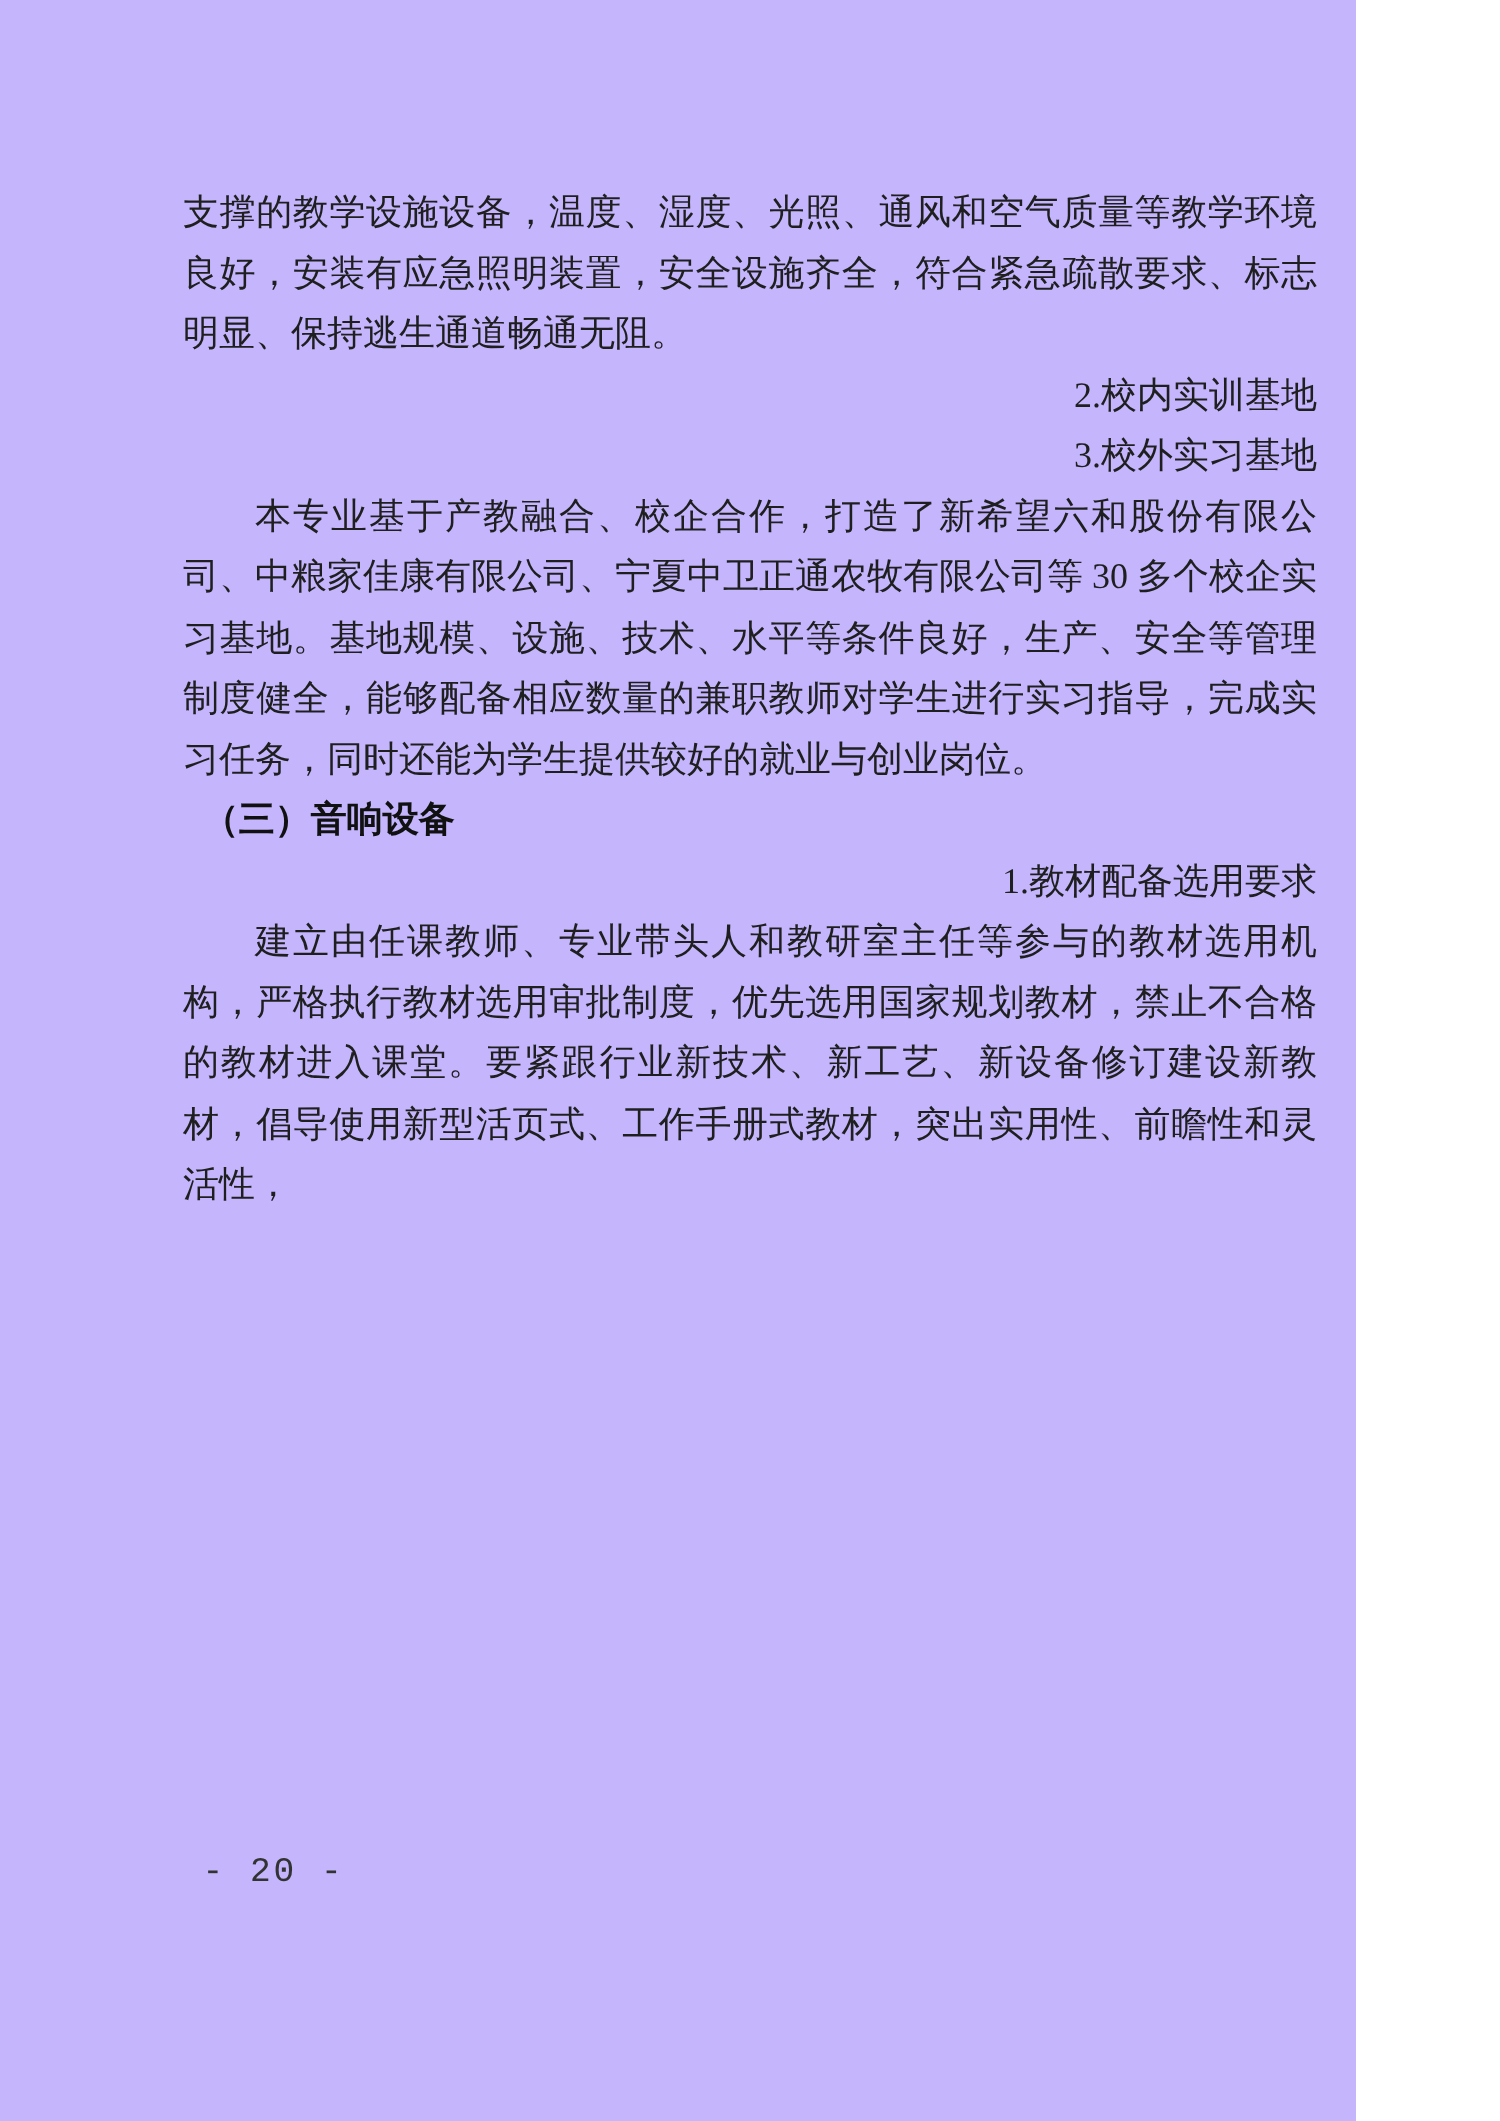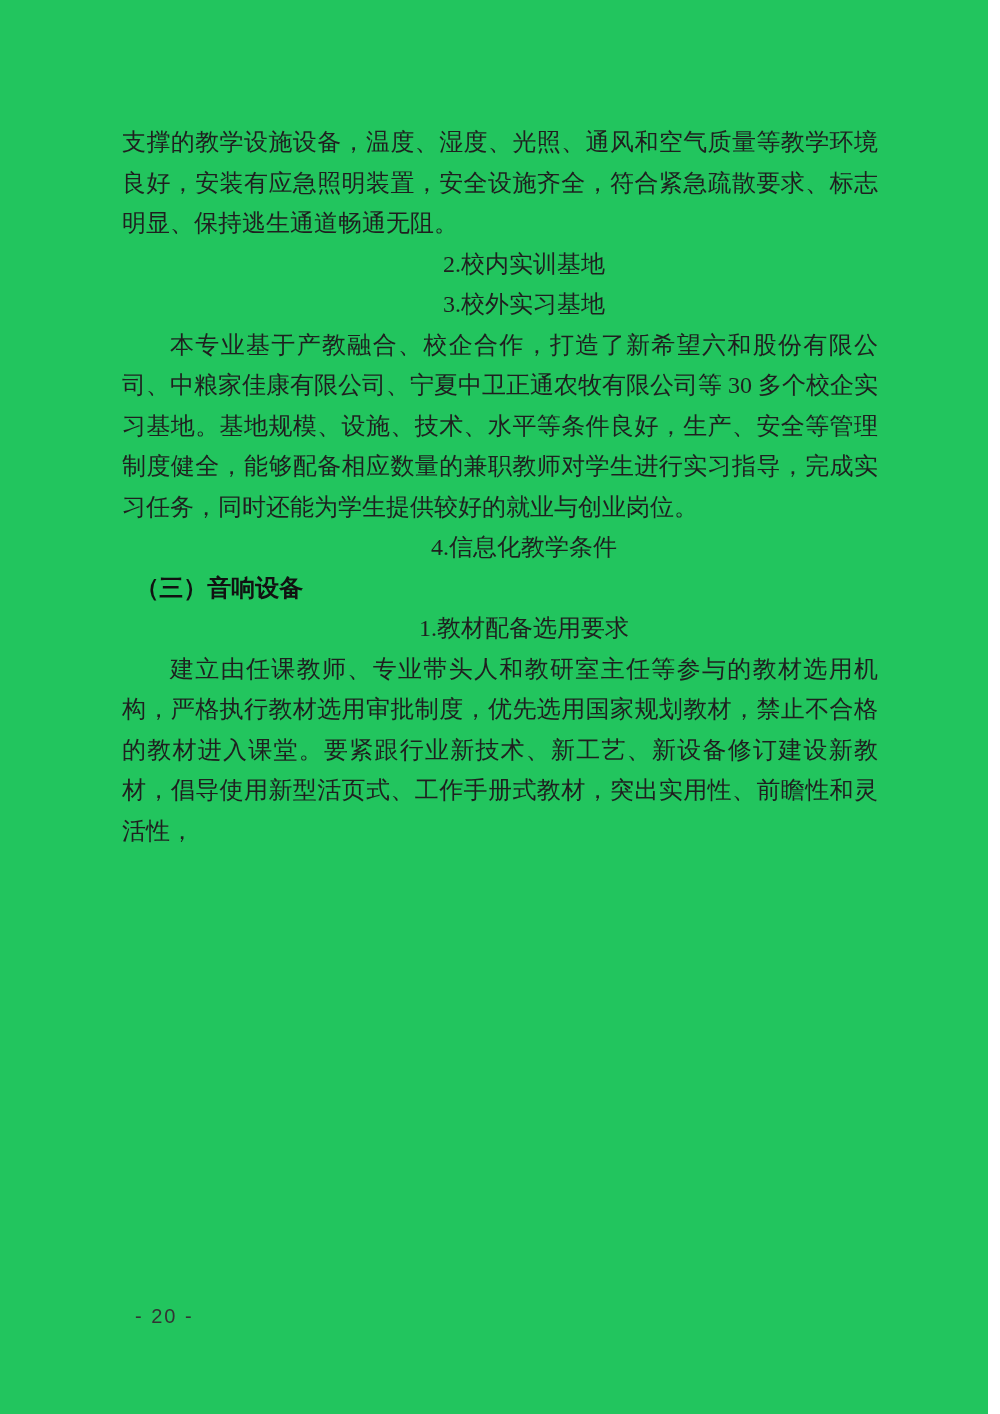--- a/index.html
+++ b/index.html
@@ -2,23 +2,23 @@
 <html><head>
 <meta charset="utf-8">
 <style>
   html, body {
     margin: 0;
     padding: 0;
     background: #ffffff;
   }
   .page {
     position: relative;
-    width: 988px;
+    width: 904px;
     height: 1414px;
-    background: #22c55e;
+    background: #c4b5fd;
     overflow: hidden;
     font-family: "Liberation Serif", "DejaVu Serif", serif;
   }
   .content {
     position: absolute;
     left: 122px;
     top: 122px;
     width: 756px;
     color: #1f1f1f;
     font-size: 24px;
@@ -30,48 +30,47 @@
     margin: 0;
     padding: 0;
     font-size: 24px;
     line-height: 40.5px;
     font-weight: normal;
   }
   p.body { text-indent: 2em; }
   p.body.no-indent { text-indent: 0; }
   h3.num-heading {
     text-indent: 2em;
-    text-align: center;
+    text-align: right;
   }
   h2.sec-heading {
     text-indent: 0.55em;
     text-align: left;
     font-weight: bold;
     color: #111111;
   }
   .footer {
     position: absolute;
     left: 135px;
-    top: 1303px;
-    font-size: 20px;
+    top: 1235px;
+    font-size: 23px;
     line-height: 26px;
     color: #333333;
     letter-spacing: 2px;
-    font-family: Liberation Sans, sans-serif;
+    font-family: Liberation Mono, monospace;
   }
 </style>
 </head>
 <body>
 
 <div class="page">
   <div class="content">
     <p class="body no-indent">支撑的教学设施设备，温度、湿度、光照、通风和空气质量等教学环境良好，安装有应急照明装置，安全设施齐全，符合紧急疏散要求、标志明显、保持逃生通道畅通无阻。</p>
     <h3 class="num-heading">2.校内实训基地</h3>
     <h3 class="num-heading">3.校外实习基地</h3>
     <p class="body">本专业基于产教融合、校企合作，打造了新希望六和股份有限公司、中粮家佳康有限公司、宁夏中卫正通农牧有限公司等 30 多个校企实习基地。基地规模、设施、技术、水平等条件良好，生产、安全等管理制度健全，能够配备相应数量的兼职教师对学生进行实习指导，完成实习任务，同时还能为学生提供较好的就业与创业岗位。</p>
-    <h3 class="num-heading">4.信息化教学条件</h3>
     <h2 class="sec-heading">（三）音响设备</h2>
     <h3 class="num-heading">1.教材配备选用要求</h3>
     <p class="body">建立由任课教师、专业带头人和教研室主任等参与的教材选用机构，严格执行教材选用审批制度，优先选用国家规划教材，禁止不合格的教材进入课堂。要紧跟行业新技术、新工艺、新设备修订建设新教材，倡导使用新型活页式、工作手册式教材，突出实用性、前瞻性和灵活性，</p>
   </div>
 
   <div class="footer">- 20 -</div>
 </div>
 
 </body></html>

